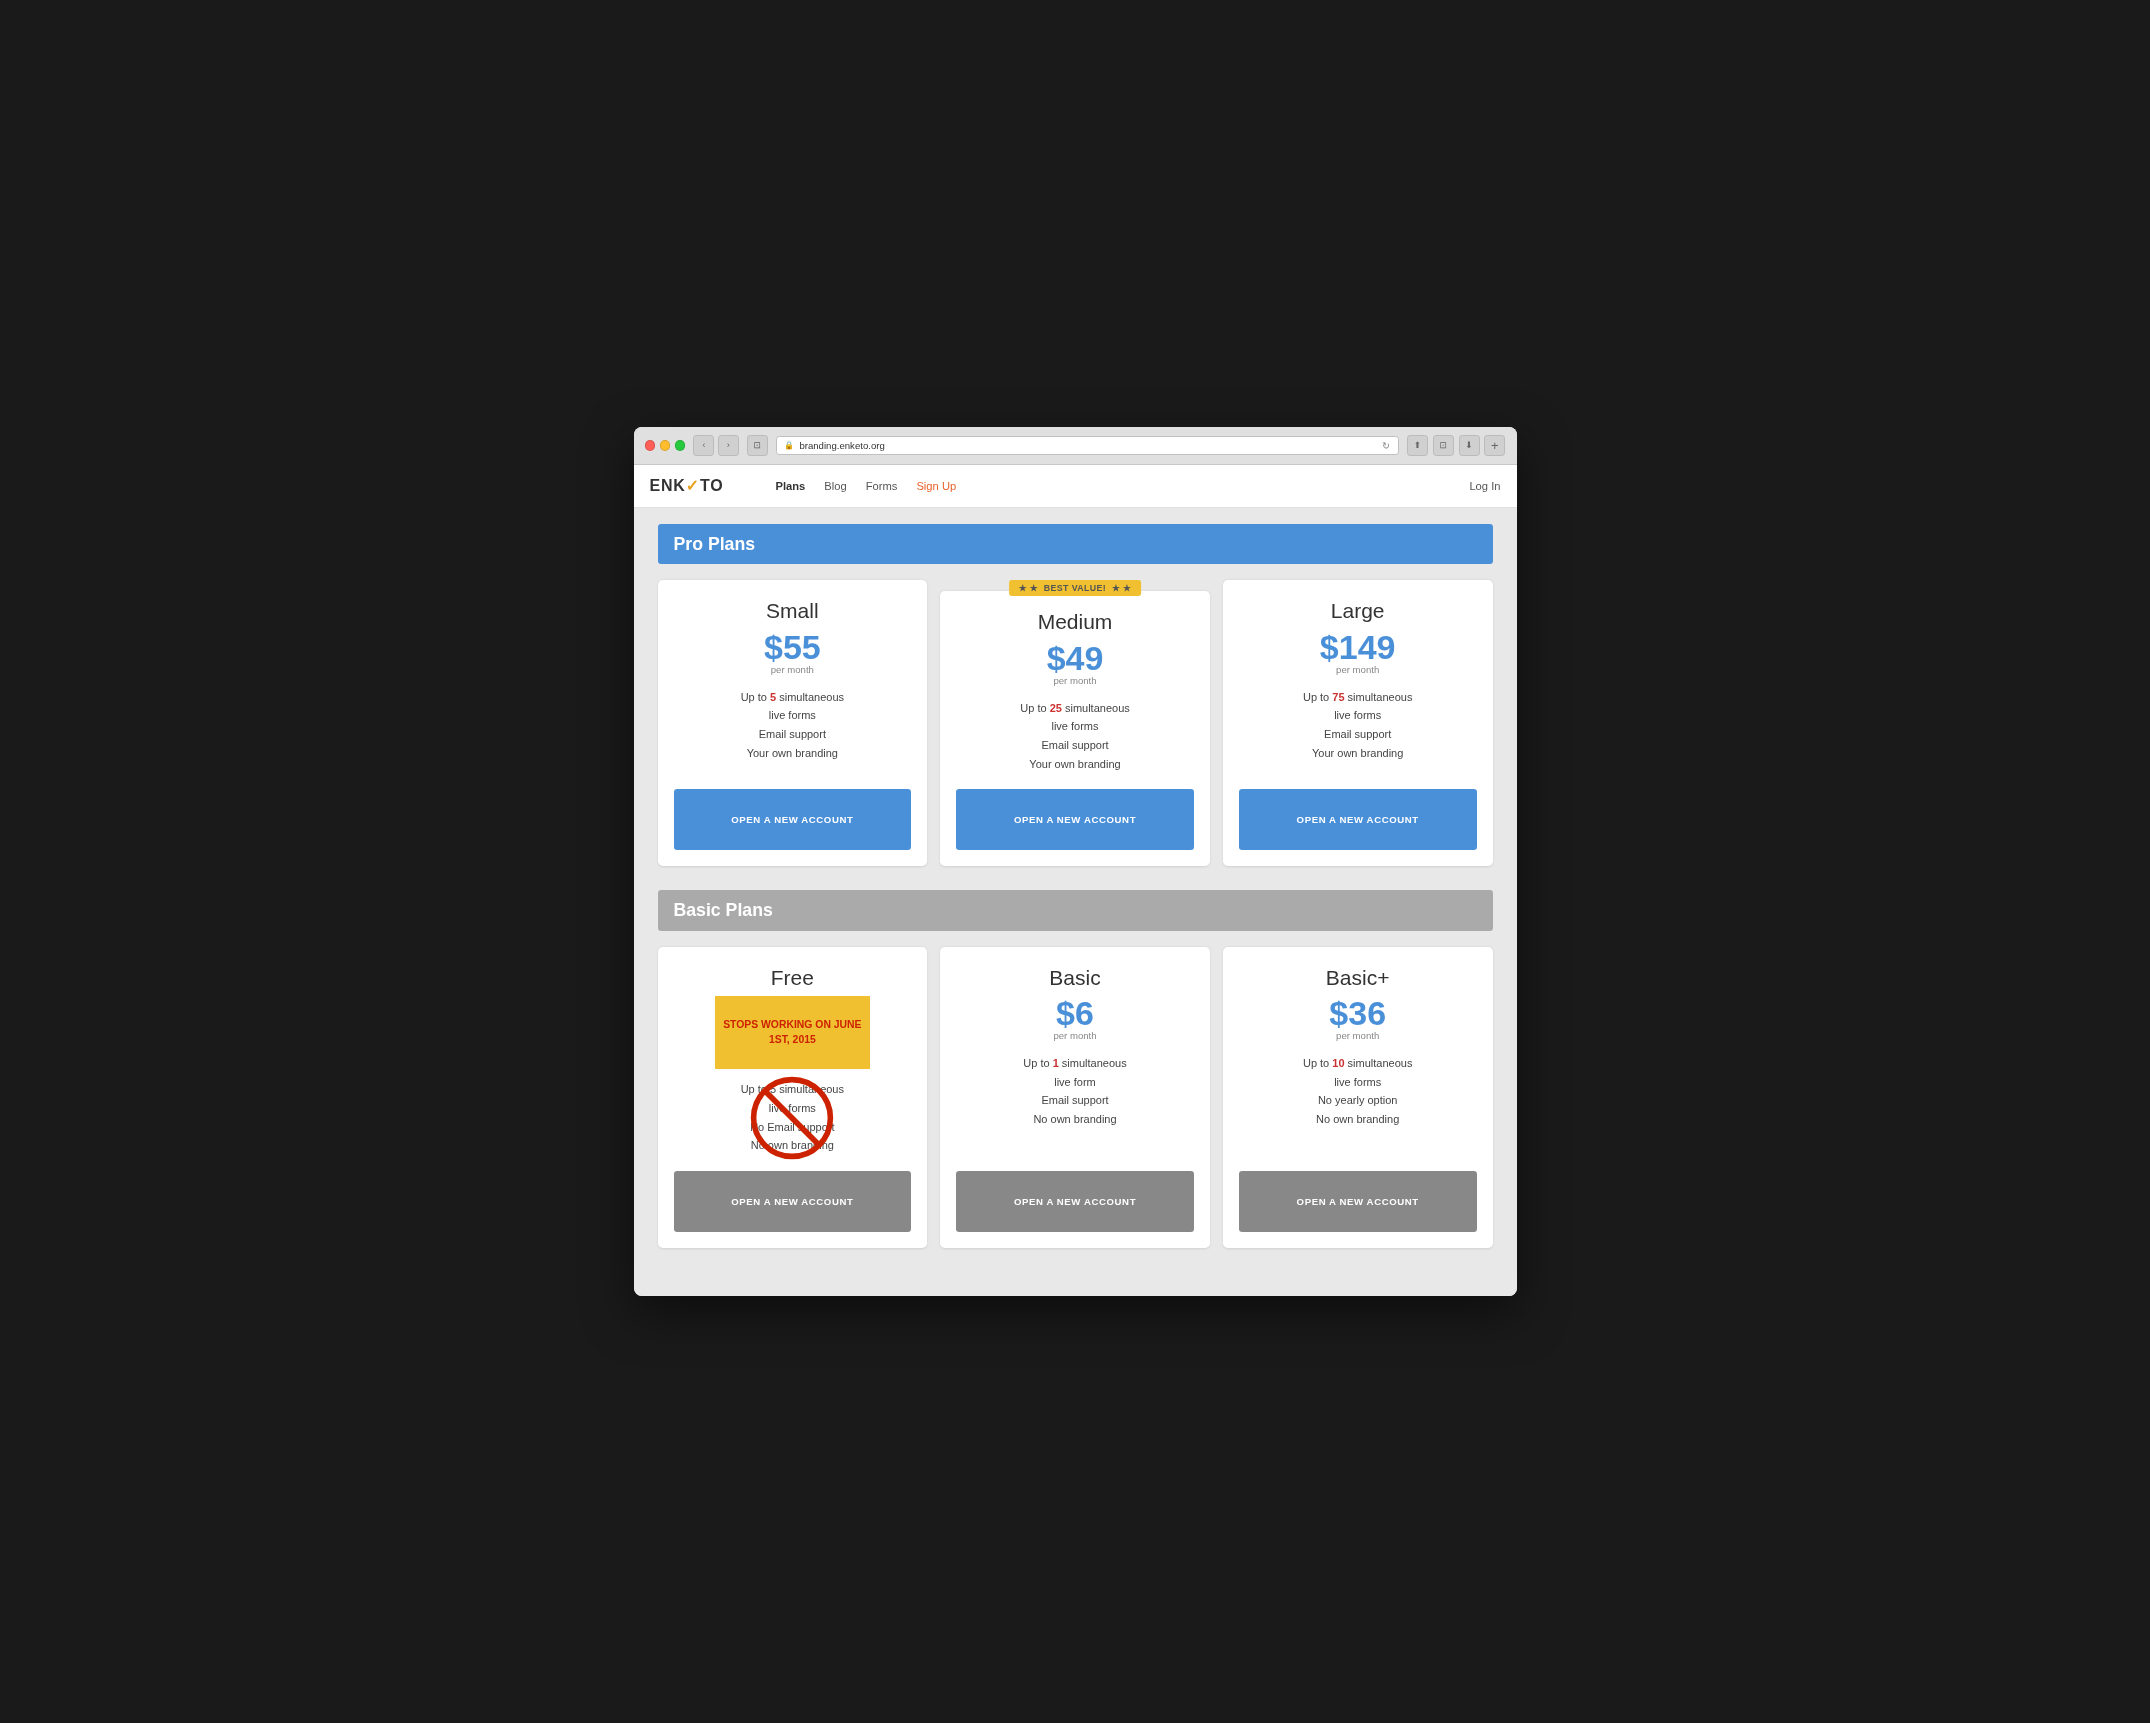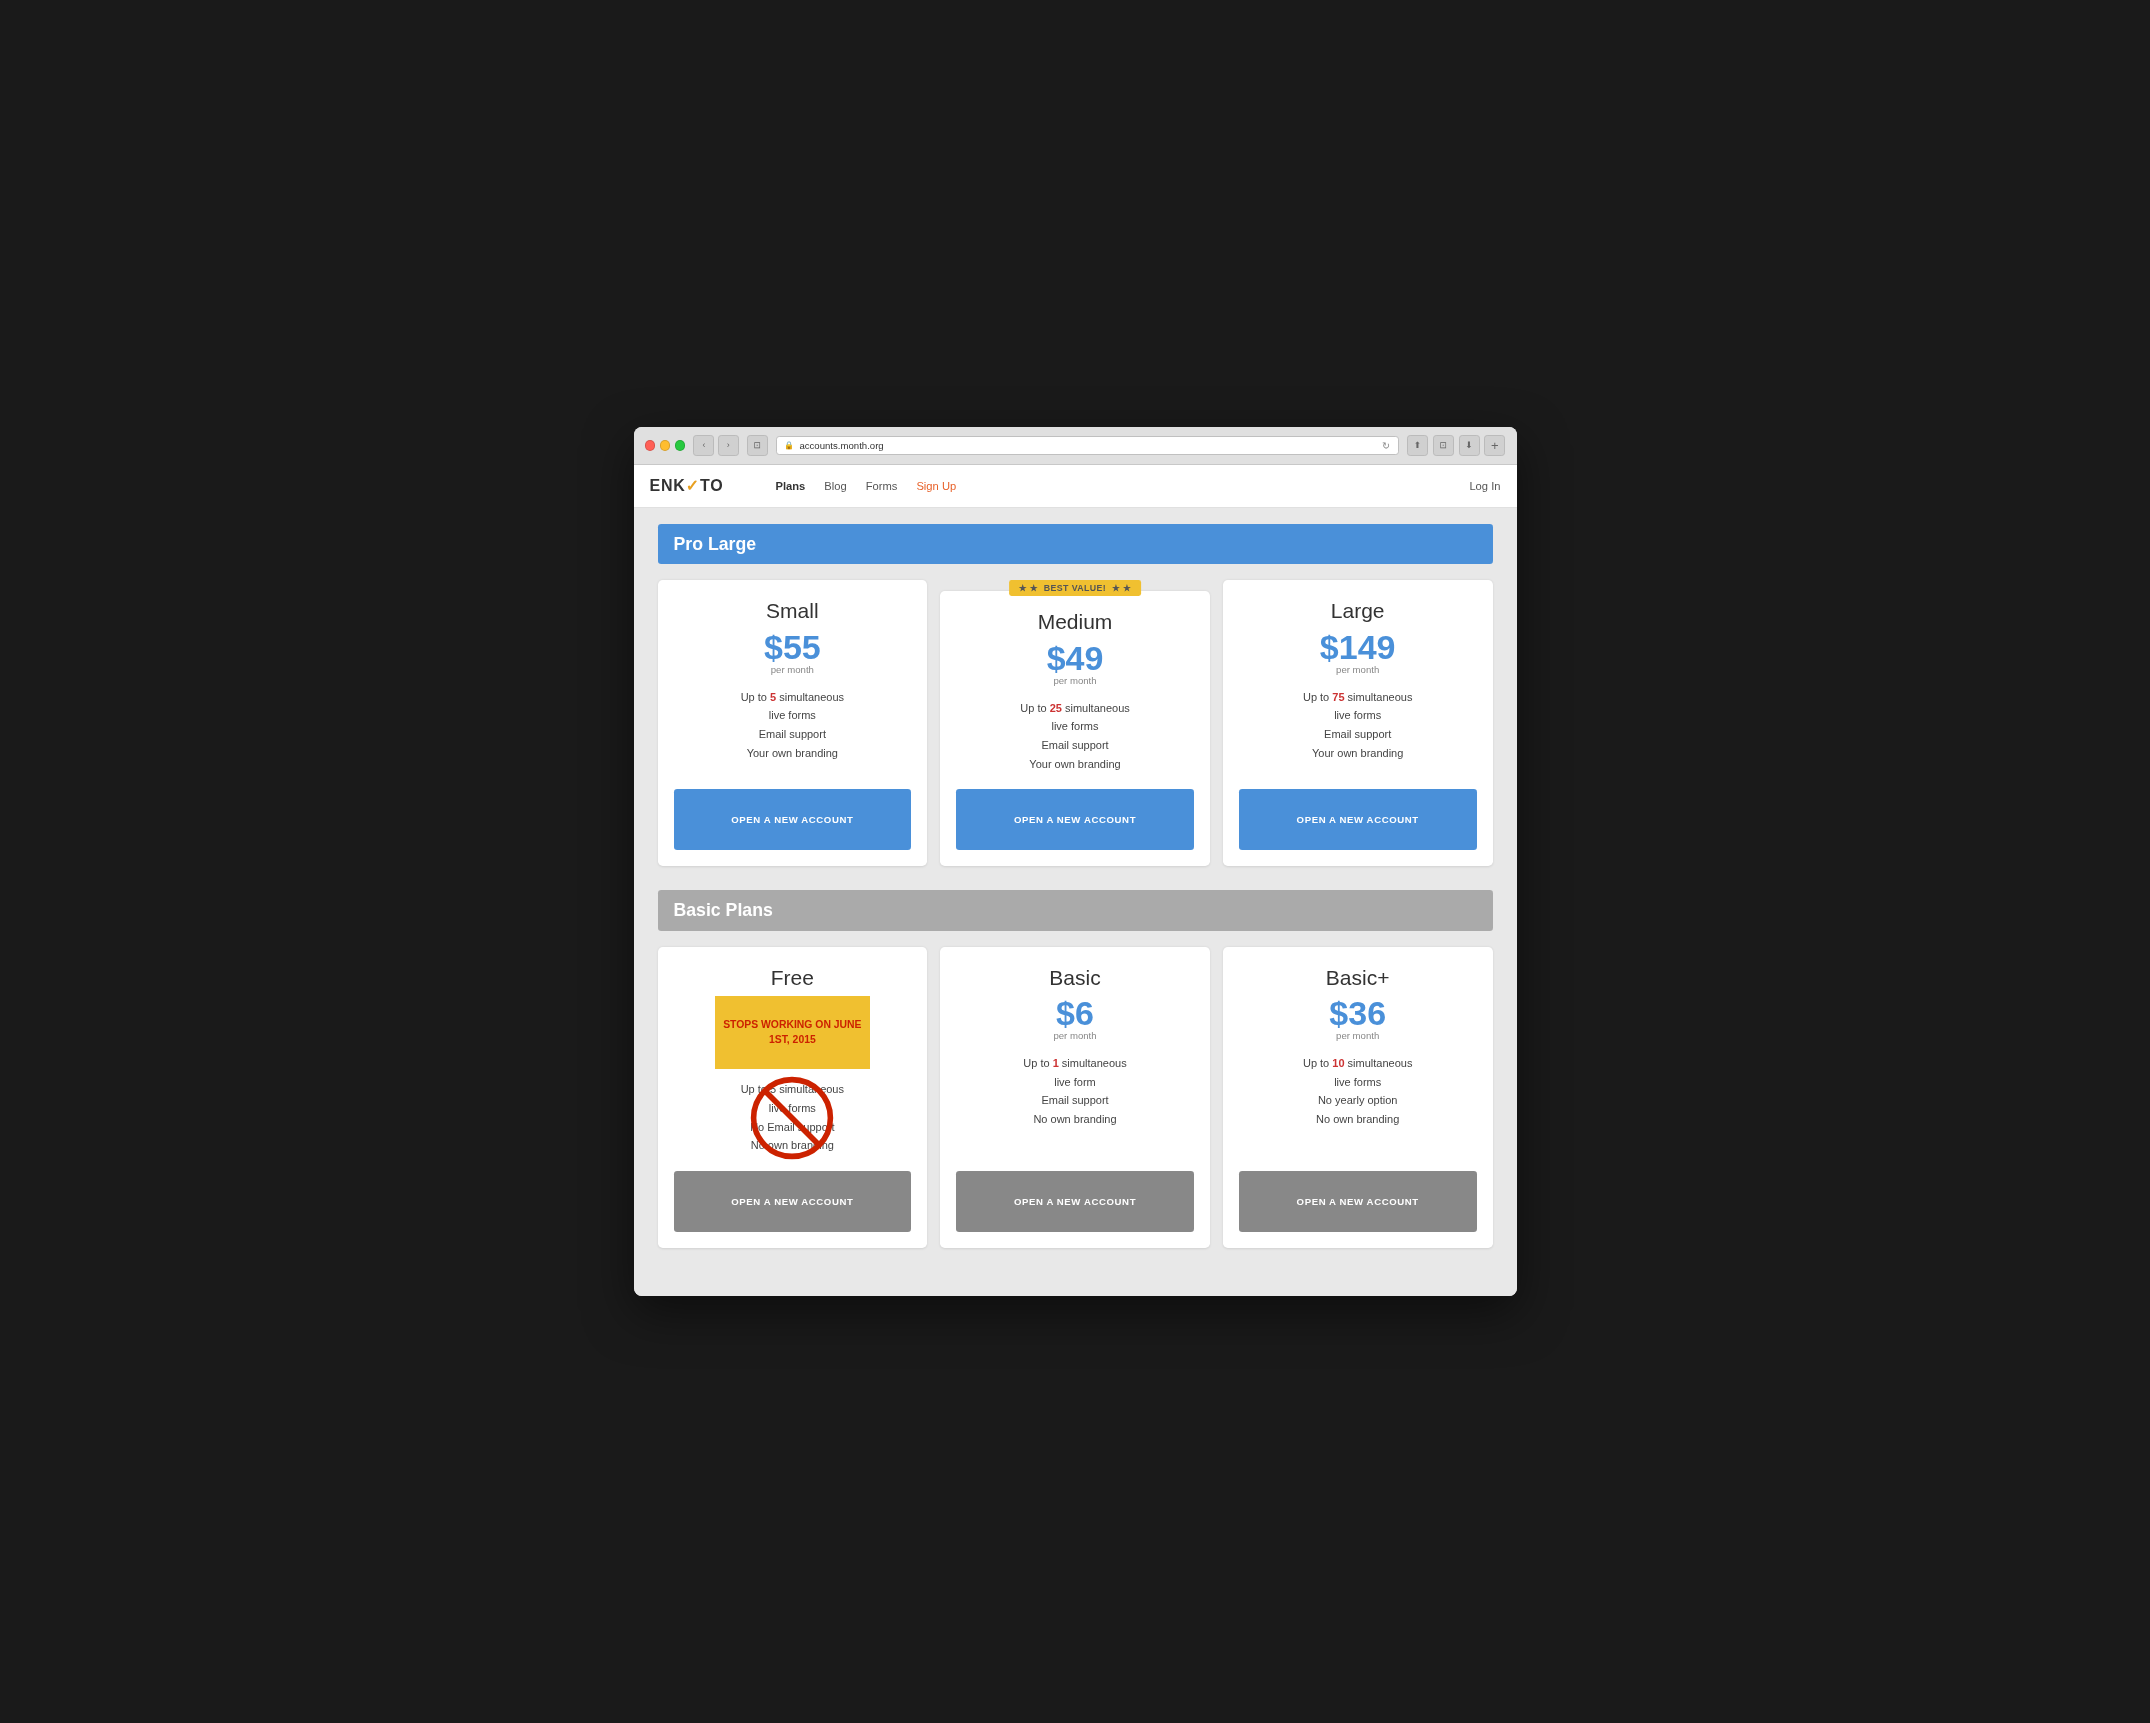--- a/index.html
+++ b/index.html
@@ -248,21 +248,21 @@
       <div class="tl tl-yellow"></div>
       <div class="tl tl-green"></div>
     </div>
     <div class="nav-btns">
       <div class="nav-btn">‹</div>
       <div class="nav-btn">›</div>
     </div>
     <div class="nav-btn" style="width:21px;height:21px;">⊡</div>
     <div class="address-bar">
       <span class="lock-icon">🔒</span>
-      <span>accounts.month.org</span>
+      <span>branding.enketo.org</span>
       <span style="margin-left:auto;color:#888;font-size:9.6px;">↻</span>
     </div>
     <div class="browser-actions">
       <div class="browser-action-btn">⬆</div>
       <div class="browser-action-btn">⊡</div>
       <div class="browser-action-btn">⬇</div>
       <div class="browser-action-btn" style="font-size:13px;">+</div>
     </div>
   </div>
 
@@ -275,21 +275,21 @@
       <a class="nav-link">Blog</a>
       <a class="nav-link">Forms</a>
       <a class="nav-link signup">Sign Up</a>
     </div>
     <div class="nav-right">Log In</div>
   </div>
 
   <div class="main-content">
 
     <div class="section-header pro">
-      <h2>Pro Large</h2>
+      <h2>Pro Plans</h2>
     </div>
 
     <div class="cards-row">
 
       <div class="plan-card">
         <div class="plan-name">Small</div>
         <div class="plan-price">$55</div>
         <div class="plan-period">per month</div>
         <div class="plan-features">
           Up to <strong class="highlight">5</strong> simultaneous<br>live forms<br>Email support<br>Your own branding

